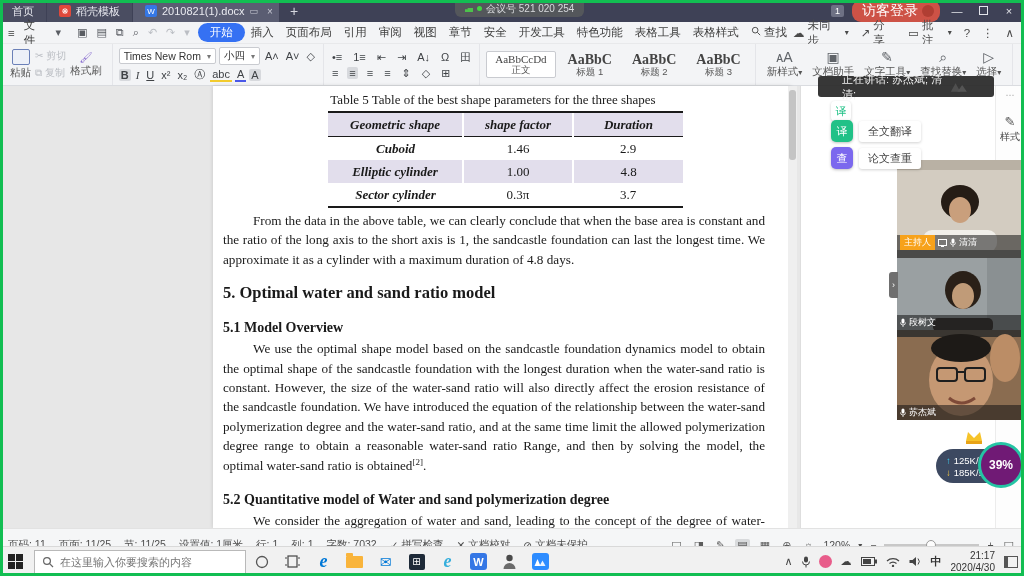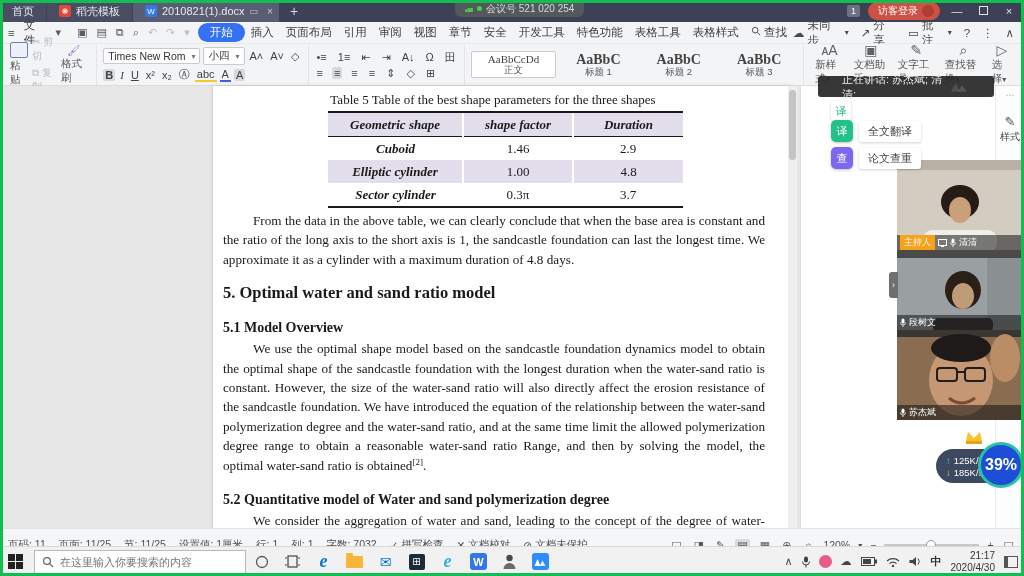--- a/index.html
+++ b/index.html
@@ -19,21 +19,21 @@
   .ticon.rice { background:#E0483B; }
   .ticon.wps { background:#3577E5; }
   .tab-x { color:#C6C8D2; font-size:10px; margin-left:4px; }
   .tab-pin { color:#C6C8D2; font-size:9px; }
   .newtab { color:#D6D8E0; font-size:14px; display:flex; align-items:center; padding:0 10px; }
   .meet-pill { position:absolute; left:455px; top:0; height:17px; background:#54575B; border-radius:0 0 6px 6px; color:#D8DADD; font-size:10px; display:flex; align-items:center; gap:4px; padding:0 10px; }
   .sig { display:inline-block; width:8px; height:7px; background:linear-gradient(to top,#4CC24C 60%,transparent 60%); clip-path:polygon(0 100%,0 60%,33% 60%,33% 30%,66% 30%,66% 0,100% 0,100% 100%); }
   .gdot { width:5px; height:5px; border-radius:50%; background:#43D343; }
   .tb-right { position:absolute; right:0; top:0; height:22px; display:flex; align-items:center; gap:8px; padding-right:6px; }
   .badge1 { background:#6E7184; color:#fff; font-size:9px; padding:1px 4px; border-radius:2px; }
-  .guest { background:#CD5246; color:#fff; font-size:10px; border-radius:9px; padding:2px 6px 2px 10px; display:flex; align-items:center; gap:4px; }
+  .guest { background:#CD5246; color:#fff; font-size:14px; border-radius:9px; padding:2px 6px 2px 10px; display:flex; align-items:center; gap:4px; }
   .guest .gav { width:12px; height:12px; border-radius:50%; background:#B03E33; display:inline-block; }
   .winbtn { color:#E3E4EA; font-size:11px; width:18px; text-align:center; }
   .restore { position:relative; width:9px; height:9px; display:inline-block; }
   .restore::before { content:""; position:absolute; left:0; bottom:0; width:7px; height:7px; border:1px solid #E3E4EA; }
   .restore::after { content:""; position:absolute; right:0; top:0; width:7px; height:7px; border:1px solid #E3E4EA; }
 
   
   .menubar { position:absolute; left:0; top:22px; width:1024px; height:22px; background:#F3F4F6; display:flex; align-items:center; font-size:11.5px; color:#3C3C3C; border-bottom:1px solid #E8E9EB; }
   .menubar .grp { display:flex; align-items:center; gap:9px; padding:0 8px; }
   .qat { color:#5A5D63; font-size:11px; display:flex; gap:8px; align-items:center; }
@@ -55,21 +55,21 @@
   .fontrow1 { display:flex; gap:3px; align-items:center; }
   .combo { background:#fff; border:1px solid #C9CBD0; border-radius:2px; font-size:10.5px; color:#333; padding:1px 4px; display:flex; align-items:center; gap:6px; white-space:nowrap; }
   .combo .car { font-size:8px; color:#777; }
   .fbtn { font-size:11px; color:#3F4246; padding:0 2px; white-space:nowrap; }
   .fbtn.sel { background:#D7D9DD; border-radius:2px; }
   .u-y { border-bottom:2px solid #F2CB2E; }
   .u-b { border-bottom:2px solid #4A58E8; }
   .parrow { display:flex; flex-direction:column; gap:2px; }
   .prow { display:flex; gap:7px; align-items:center; }
   .stylebox { display:flex; align-items:center; gap:4px; }
-  .stitem { border:1px solid #C9CBD0; background:#fff; border-radius:2px; text-align:center; padding:1px 16px; line-height:1.1; }
+  .stitem { border:1px solid #C9CBD0; background:#fff; border-radius:2px; text-align:center; padding:1px 8px; line-height:1.1; }
   .stitem .samp { font-family:"Liberation Serif",serif; font-size:11px; }
   .stitem .samp.big { font-size:14px; font-weight:bold; }
   .stitem .stl { font-size:9.5px; color:#555; }
   .tallbtn { display:flex; flex-direction:column; align-items:center; justify-content:flex-end; font-size:10.5px; color:#555; padding:0 5px; gap:1px; }
   .tallbtn .ticn { font-size:14px; color:#5F6368; line-height:1; }
 
   
   .workspace { position:absolute; left:0; top:86px; width:800px; height:442px; background:#E7E7E7; }
   .page { position:absolute; left:213px; top:0; width:578px; height:442px; background:#fff; box-shadow:0 0 4px rgba(0,0,0,.15); padding:4px 26px 0 10px; font-family:"Liberation Serif","DejaVu Serif",serif; color:#1A1A1A; overflow:hidden; }
   .vsb { position:absolute; left:788px; top:0; width:9px; height:442px; background:#EFEFEF; }
@@ -110,21 +110,21 @@
   .vid { position:relative; width:127px; overflow:hidden; background:#888; }
   .vid svg { display:block; }
   .namebar { position:absolute; left:0; bottom:0; width:100%; height:15px; background:rgba(20,20,20,.55); display:flex; align-items:center; gap:3px; padding:0 3px; color:#fff; font-size:9px; }
   .hostbadge { background:#F7A21B; color:#fff; font-size:9px; padding:0 4px; height:15px; display:flex; align-items:center; }
   .vchevron { position:absolute; left:889px; top:272px; width:9px; height:26px; background:#6F6F6F; border-radius:3px 0 0 3px; color:#fff; font-size:9px; display:flex; align-items:center; justify-content:center; z-index:16; }
 
   .crown { position:absolute; left:963px; top:428px; z-index:17; }
   .netpill { position:absolute; left:936px; top:449px; width:78px; height:34px; background:rgba(45,58,84,.92); border-radius:17px; color:#fff; font-size:9.5px; display:flex; flex-direction:column; justify-content:center; padding-left:10px; gap:1px; z-index:17; }
   .netrow { display:flex; gap:3px; align-items:center; }
   .up { color:#3FD0F2; } .dn { color:#F5C843; }
-  .pct { position:absolute; left:978px; top:442px; width:46px; height:46px; border-radius:50%; background:#1d4ed8; border:3px solid #24C4A4; color:#fff; font-weight:bold; font-size:16px; display:flex; align-items:center; justify-content:center; z-index:18; }
+  .pct { position:absolute; left:978px; top:442px; width:46px; height:46px; border-radius:50%; background:#701a75; border:3px solid #24C4A4; color:#fff; font-weight:bold; font-size:12px; display:flex; align-items:center; justify-content:center; z-index:18; }
 
   
   .statusbar { position:absolute; left:0; top:528px; width:1024px; height:18px; background:#F5F6F7; border-top:1px solid #E2E2E2; display:flex; align-items:center; font-size:10.5px; color:#4E4E4E; padding:16px 8px; }
   .sb-item { margin-right:13px; white-space:nowrap; }
   .sb-flag { display:flex; align-items:center; gap:3px; margin-right:13px; }
   .sb-right { margin-left:auto; display:flex; align-items:center; gap:8px; }
   .vicon { font-size:11px; color:#5C5C5C; padding:0 2px; }
   .vicon.sel { background:#D8DADC; border-radius:2px; }
   .zline { position:relative; width:95px; height:2px; background:#C8C8C8; }
   .zthumb { position:absolute; left:42px; top:-4px; width:10px; height:10px; background:#FDFDFD; border:1px solid #9A9A9A; border-radius:50%; }

